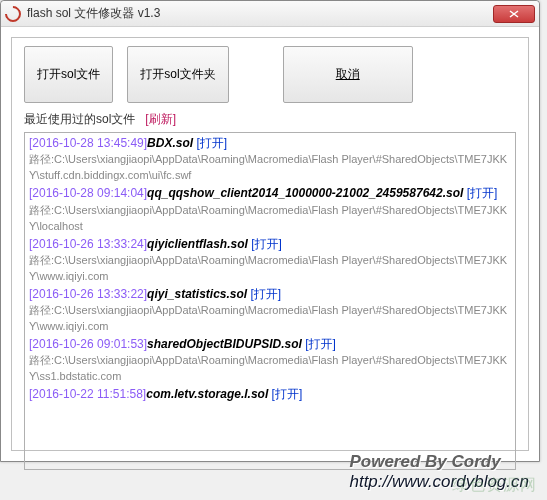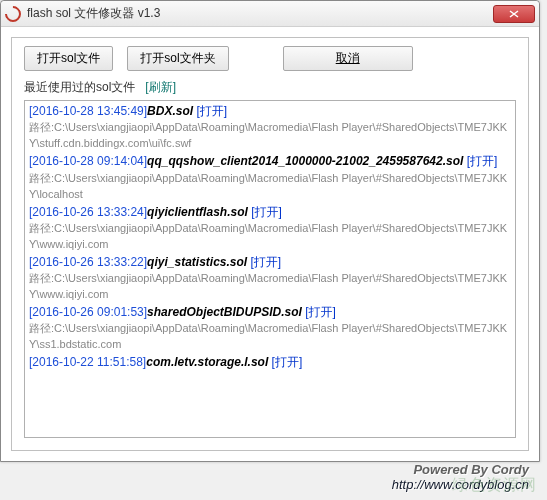--- a/index.html
+++ b/index.html
@@ -8,34 +8,34 @@
 .window { width: 540px; height: 462px; background: #fff; border: 1px solid #888; border-radius: 4px 4px 0 0; box-shadow: 0 0 3px rgba(0,0,0,0.2); position: relative; }
 
 .titlebar { height: 26px; background: linear-gradient(#fafafa, #e8e8e8); border-bottom: 1px solid #d0d0d0; display: flex; align-items: center; padding: 10px 4px; border-radius: 4px 4px 0 0; }
 .title-icon { width: 16px; height: 16px; border: 2px solid #c0392b; border-radius: 50%; border-top-color: transparent; transform: rotate(-45deg); margin-right: 6px; }
 .title-text { font-size: 12px; color: #333; flex: 1; }
 .close-btn { width: 42px; height: 18px; background: linear-gradient(#e27171, #c93c3c); border: 1px solid #a02828; border-radius: 3px; color: #fff; display: flex; align-items: center; justify-content: center; font-size: 11px; font-weight: bold; cursor: pointer; }
 
 .inner-frame { margin: 10px; border: 1px solid #c0c0c0; height: 414px; padding: 8px 12px; background: #fff; }
 
 .toolbar { display: flex; gap: 14px; margin-bottom: 8px; }
-.btn { font-size: 12px; padding: 3px 12px; background: linear-gradient(#fafafa, #e6e6e6); border: 1px solid #a8a8a8; border-radius: 2px; cursor: pointer; min-width: 78px; text-align: center; }
+.btn { font-size: 12px; padding: 19px 12px; background: linear-gradient(#fafafa, #e6e6e6); border: 1px solid #a8a8a8; border-radius: 2px; cursor: pointer; min-width: 78px; text-align: center; }
 .btn.wide { min-width: 130px; margin-left: 40px; text-decoration: underline; }
 
 .recent-label { font-size: 12px; color: #333; margin-bottom: 4px; }
-.refresh-link { color: #0f766e; cursor: pointer; }
+.refresh-link { color: #be185d; cursor: pointer; }
 
 .file-list { border: 1px solid #b0b0b0; height: 338px; overflow: hidden; padding: 2px 4px; font-size: 12px; line-height: 1.45; }
 .entry { margin-bottom: 1px; }
-.ts { color: #1d4ed8; }
+.ts { color: #8b5cf6; }
 .fname { font-weight: bold; color: #000; font-style: italic; }
 .open-link { color: #0033cc; cursor: pointer; }
 .path { color: #888; font-size: 11px; word-break: break-all; }
 
-.footer { position: absolute; bottom: 8px; right: 18px; text-align: right; font-size: 13px; }
+.footer { position: absolute; bottom: 8px; right: 18px; text-align: left; font-size: 17px; }
 .footer-powered { color: #606060; font-weight: bold; font-style: italic; text-shadow: 1px 1px 0 #fff; }
 .footer-url { color: #0f172a; font-style: italic; text-shadow: 1px 1px 0 #fff; }
 .footer-watermark { position: absolute; bottom: 4px; right: 10px; color: rgba(100,160,100,0.35); font-size: 16px; letter-spacing: 1px; }
 </style>
 </head>
 <body>
 
 <div class="window">
   <div class="titlebar">
     <div class="title-icon"></div>

